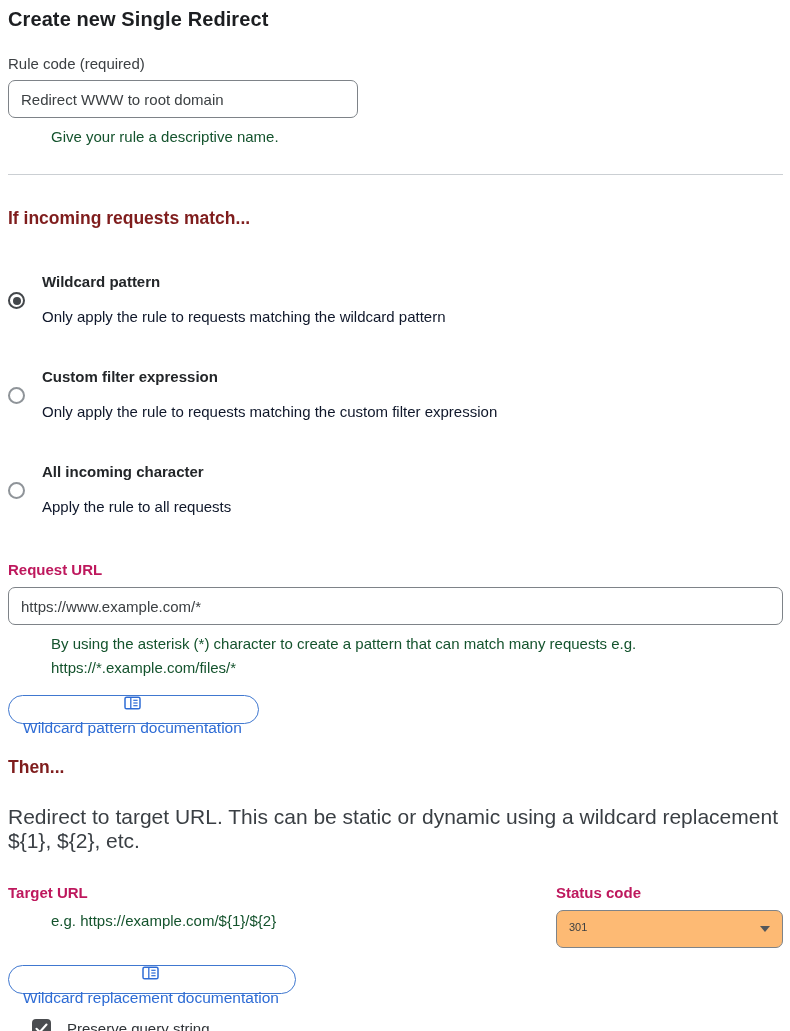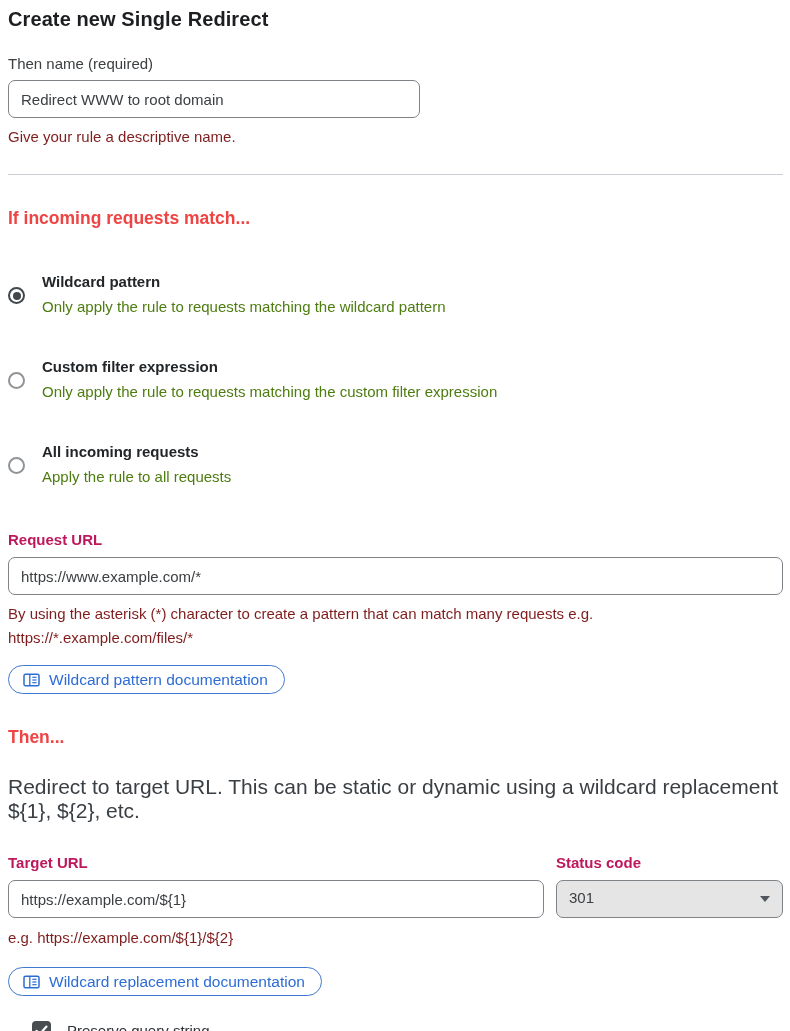--- a/index.html
+++ b/index.html
@@ -30,30 +30,30 @@
     border: 1px solid #7e8388;
     border-radius: 7px;
     padding: 0 12px;
     font-size: 15px;
     font-family: "Liberation Sans", "DejaVu Sans", sans-serif;
     color: #3c4043;
     background: #fff;
     width: 100%;
     outline: none;
   }
-  input.text-input.rule-name { width: 412px; margin-top: 8px; }
-
-  .helper { font-size: 15px; color: #7f1d1d; margin-top: 7px; line-height: 24px; }
+  input.text-input.rule-name { width: 350px; margin-top: 8px; }
+
+  .helper { font-size: 15px; color: #14532d; margin-top: 7px; line-height: 24px; margin-left: 43px; }
 
   hr.divider { border: none; border-top: 1px solid #cbcfd3; margin: 25px 0 0 0; }
 
   .section-heading {
     font-size: 17.5px;
     font-weight: 700;
-    color: #ef4444;
+    color: #7f1d1d;
     margin: 33px 0 0 0;
   }
 
   .radio-group { margin-top: 4px; }
   .radio-item { display: flex; align-items: center; margin-top: 40px; }
   .radio-item:first-child { margin-top: 43px; }
   .radio-control {
     width: 17px; height: 17px;
     border-radius: 50%;
     border: 2px solid #8f9499;
@@ -66,55 +66,56 @@
   }
   .radio-control.selected { border-color: #43474b; }
   .radio-control.selected::after {
     content: "";
     position: absolute;
     left: 2.5px; top: 2.5px; right: 2.5px; bottom: 2.5px;
     border-radius: 50%;
     background: #43474b;
   }
   .radio-label { font-weight: 700; font-size: 15px; color: #232629; line-height: 20px; }
-  .radio-desc { font-size: 15px; color: #4d7c0f; margin-top: 5px; line-height: 20px; }
+  .radio-desc { font-size: 15px; color: #0f172a; margin-top: 15px; line-height: 20px; }
 
   .doc-btn {
     margin-top: 15px;
     display: inline-flex;
     align-items: center;
     gap: 9px;
     border: 1.5px solid #4078d0;
     color: #2e6cd5;
     background: #ffffff;
     border-radius: 999px;
     padding: 0 16px 0 14px;
     height: 29px;
     font-size: 15.5px;
     font-family: "Liberation Sans", "DejaVu Sans", sans-serif;
     cursor: pointer;
+    flex-direction: column;
   }
   .doc-btn svg { display: block; }
 
   .then-desc { margin-top: 27px; font-size: 21px; color: #3a3f44; line-height: 24px; }
 
   .two-col { display: grid; grid-template-columns: 1fr 227px; column-gap: 12px; margin-top: 4px; }
   .col { min-width: 0; }
 
   .select-wrap { position: relative; margin-top: 9px; }
   select.status-select {
     width: 100%;
     height: 38px;
     border: 1px solid #7e8388;
     border-radius: 7px;
     padding: 0 30px 4px 12px;
-    font-size: 15px;
+    font-size: 11px;
     font-family: "Liberation Sans", "DejaVu Sans", sans-serif;
     color: #3c4043;
-    background: #e5e5e5;
+    background: #fdba74;
     appearance: none;
     -webkit-appearance: none;
     outline: none;
   }
   .select-caret {
     position: absolute;
     right: 13px; top: 16px;
     width: 0; height: 0;
     border-left: 5.5px solid transparent;
     border-right: 5.5px solid transparent;
@@ -134,21 +135,21 @@
   .checkbox-label { font-size: 15px; color: #2f3337; }
 </style>
 </head>
 <body>
 
 <div class="container">
 
   <h1 class="page-title">Create new Single Redirect</h1>
 
   
-  <div class="field-label">Then name (required)</div>
+  <div class="field-label">Rule code (required)</div>
   <input class="text-input rule-name" type="text" value="Redirect WWW to root domain" style="">
   <div class="helper">Give your rule a descriptive name.</div>
 
   <hr class="divider">
 
   
   <h2 class="section-heading">If incoming requests match...</h2>
 
   <div class="radio-group">
     <div class="radio-item">
@@ -161,21 +162,21 @@
     <div class="radio-item">
       <span class="radio-control"></span>
       <span class="radio-text">
         <div class="radio-label">Custom filter expression</div>
         <div class="radio-desc">Only apply the rule to requests matching the custom filter expression</div>
       </span>
     </div>
     <div class="radio-item">
       <span class="radio-control"></span>
       <span class="radio-text">
-        <div class="radio-label">All incoming requests</div>
+        <div class="radio-label">All incoming character</div>
         <div class="radio-desc">Apply the rule to all requests</div>
       </span>
     </div>
   </div>
 
   
   <div class="field-label bold" style="margin-top:44px;">Request URL</div>
   <input class="text-input" type="text" value="https://www.example.com/*" style="">
   <div class="helper">
     <div>By using the asterisk (*) character to create a pattern that can match many requests e.g.</div>
@@ -196,21 +197,20 @@
   </button>
 
   
   <h2 class="section-heading">Then...</h2>
 
   <div class="then-desc">Redirect to target URL. This can be static or dynamic using a wildcard replacement ${1}, ${2}, etc.</div>
 
   <div class="two-col">
     <div class="col">
       <div class="field-label bold" style="margin-top:27px;">Target URL</div>
-      <input class="text-input" type="text" value="https://example.com/${1}" style="">
       <div class="helper" style="margin-top:8px;">e.g. https://example.com/${1}/${2}</div>
     </div>
     <div class="col">
       <div class="field-label bold" style="margin-top:27px;">Status code</div>
       <div class="select-wrap">
         <select class="status-select">
           <option>301</option>
         </select>
         <span class="select-caret"></span>
       </div>

